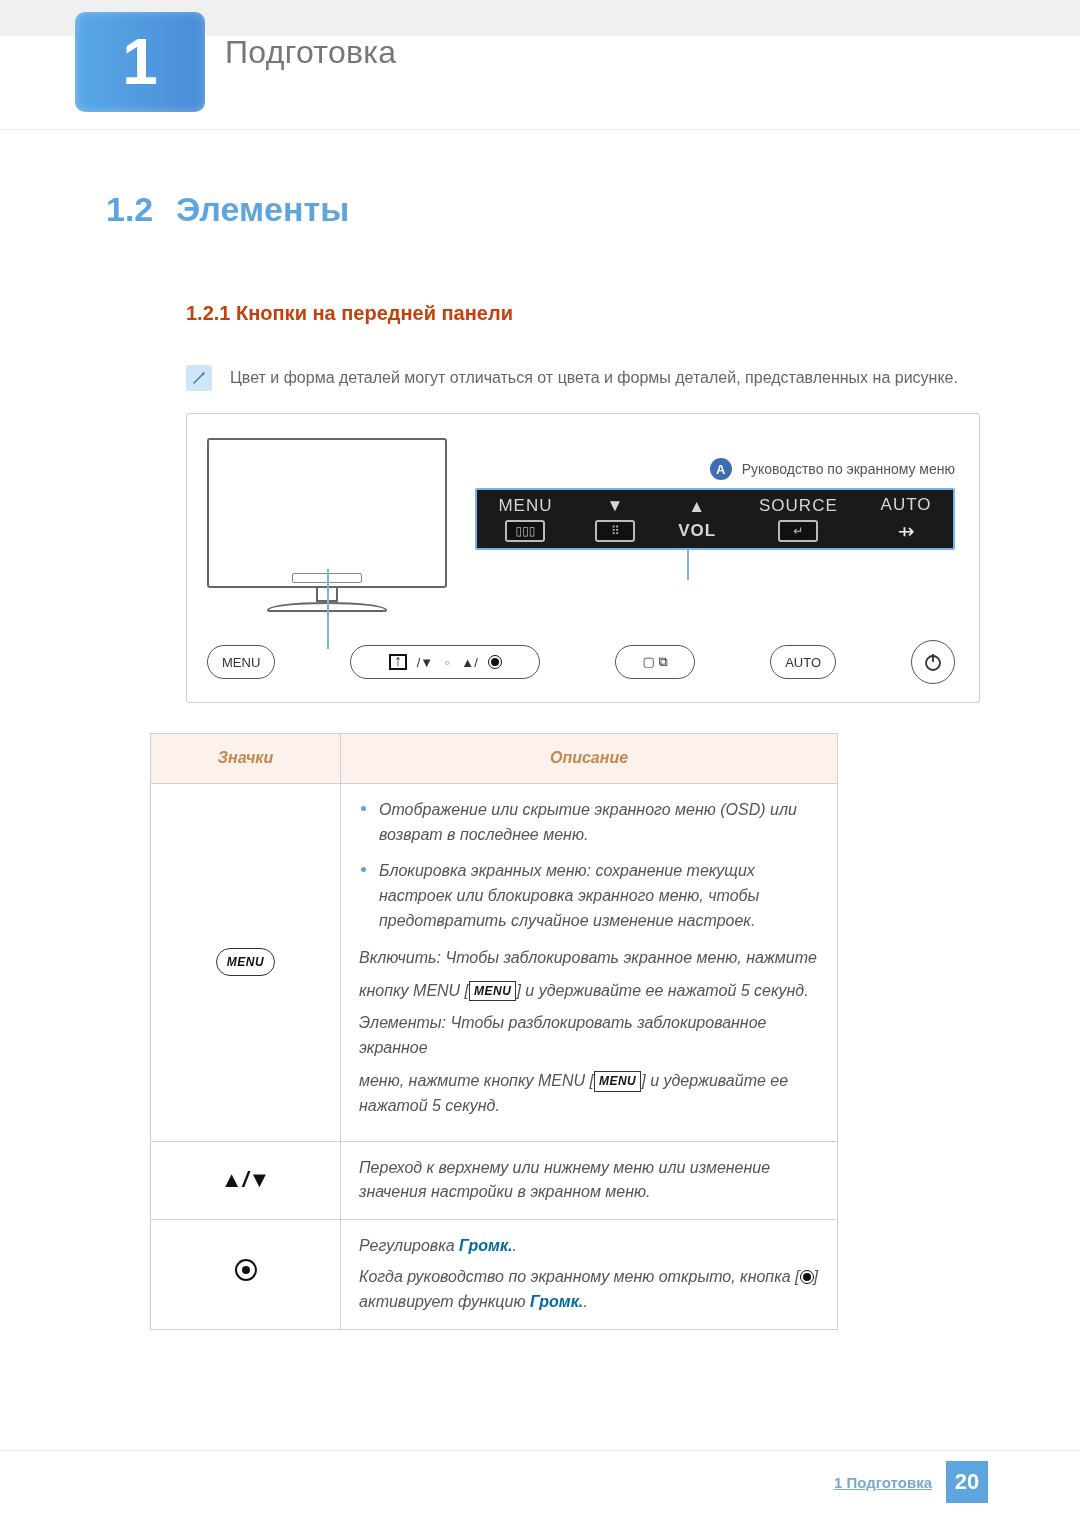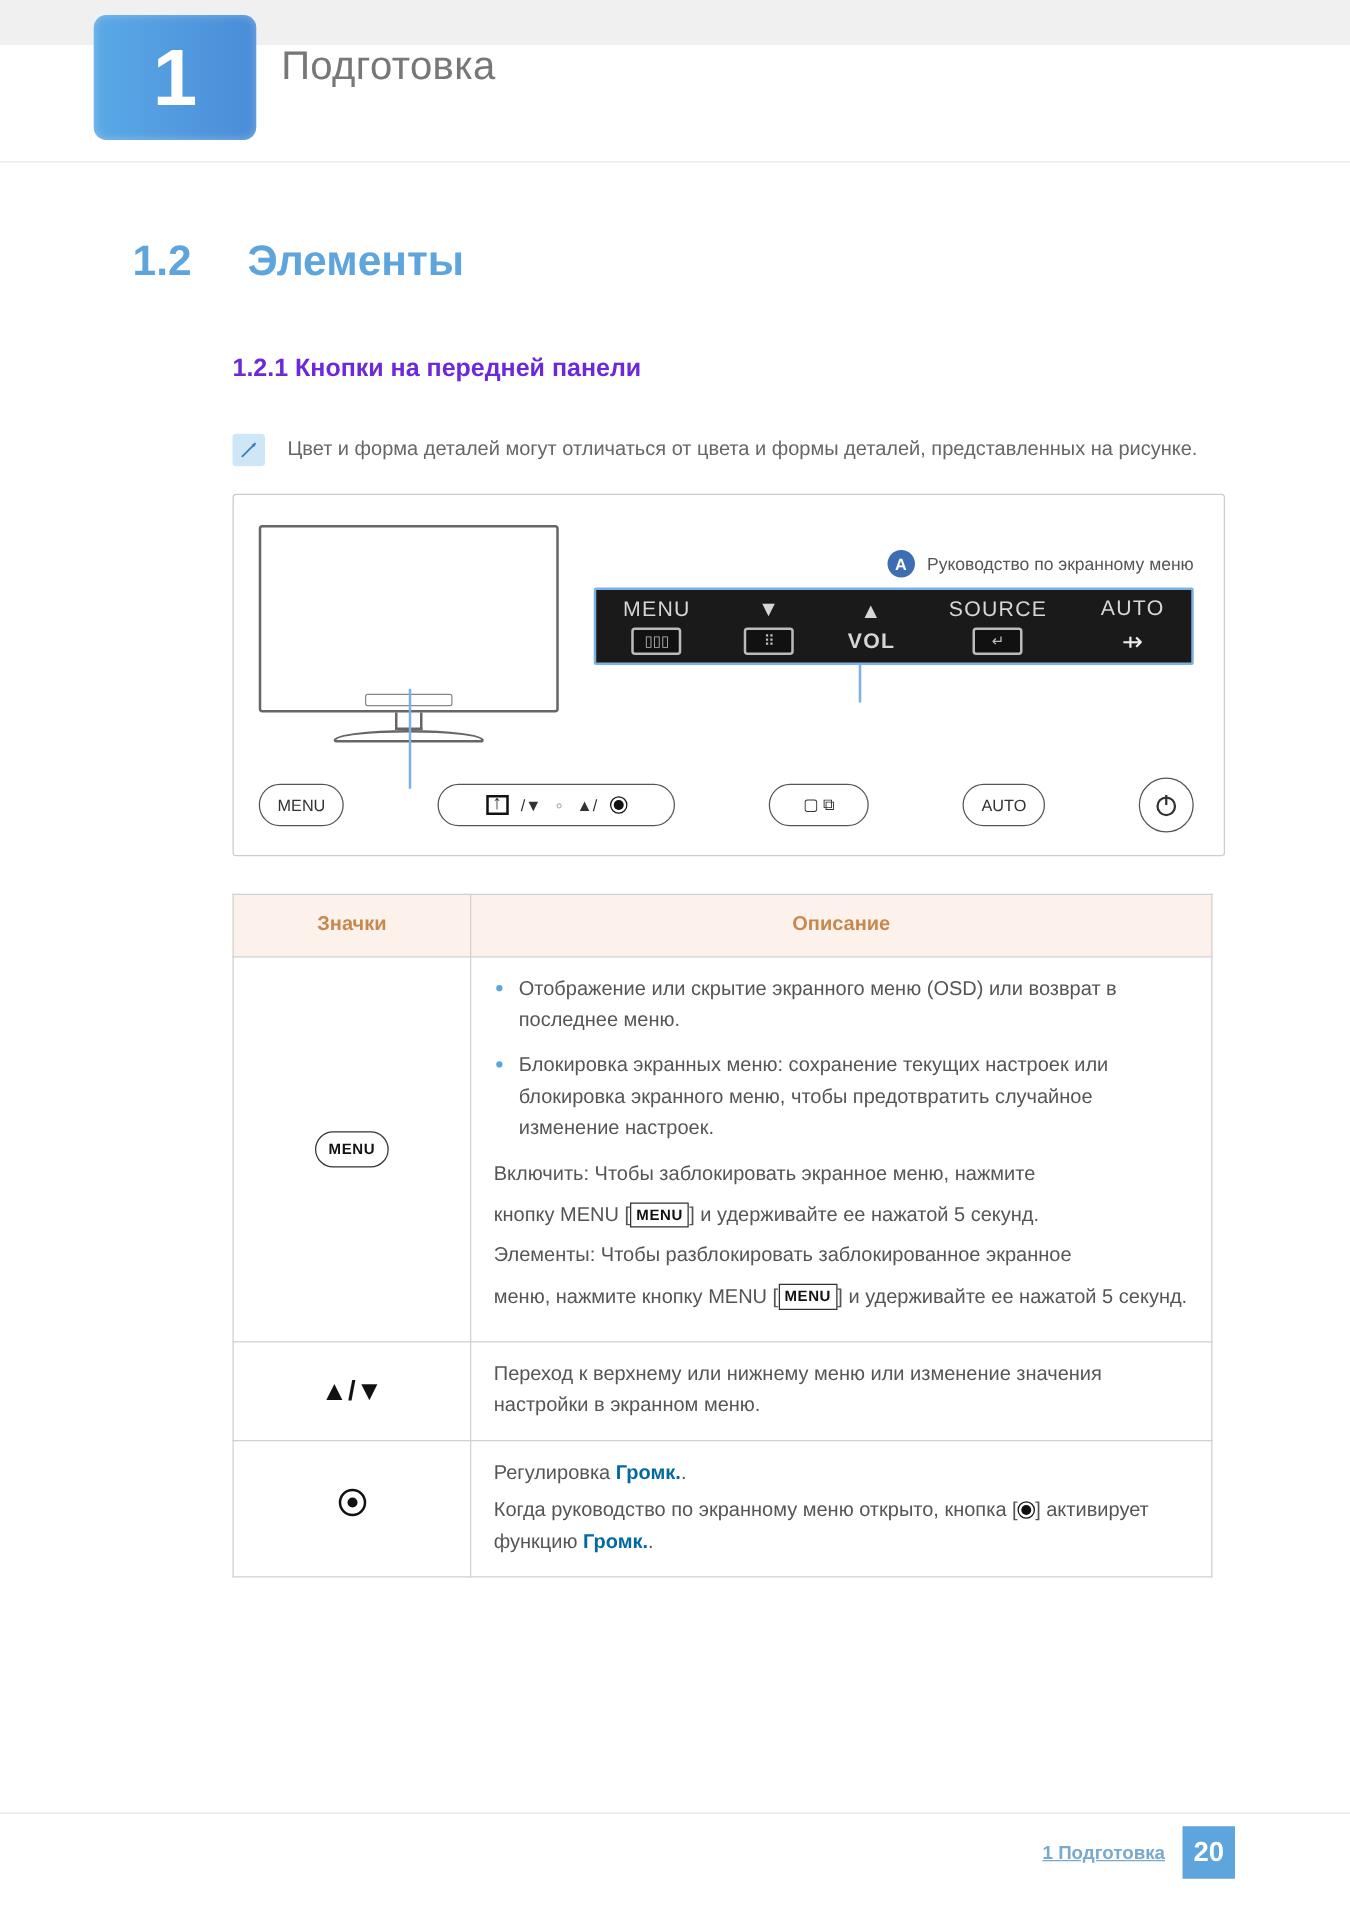--- a/index.html
+++ b/index.html
@@ -49,37 +49,36 @@
     color:#777;
     letter-spacing:.3px;
   }
   .content {
     padding-left:106px;
     padding-right:100px;
   }
   .sec-row {
     display:flex;
     align-items:flex-end;
-    gap:22px;
-    margin-bottom:55px;
+    margin-bottom:73px;
   }
   .sec-num {
     color:#5ea5dd;
     font-size:34px;
     font-weight:bold;
     width:70px;
   }
   .sec-title {
     color:#5ea5dd;
     font-size:34px;
     font-weight:bold;
   }
   .subsec {
     margin-left:80px;
-    color:#6d28d9;
+    color:#c2410c;
     font-size:20px;
     font-weight:bold;
     margin-bottom:40px;
   }
   .note-row {
     display:flex;
     gap:18px;
     margin-left:80px;
     margin-bottom:22px;
     font-size:16px;
@@ -171,26 +170,27 @@
     border-radius:999px;
     padding:6px 14px;
     font-size:13px;
     color:#333;
     display:flex;align-items:center;gap:6px;
     background:#fff;
     height:34px;
   }
   .pill.round { width:44px;height:44px;padding:0;justify-content:center;font-size:18px;color:#333;}
   table.desc {
-    margin-left:80px;
+    margin-left:44px;
     border-collapse:collapse;
-    width:784px;
+    width:688px;
     font-size:16px;
     color:#555;
     line-height:1.55;
+    font-style:italic;
   }
   table.desc th {
     background:#fdf1ec;
     color:#c5884e;
     font-weight:bold;
     padding:12px 10px;
     border:1px solid #d0d0d0;
     font-size:16px;
   }
   table.desc td {

